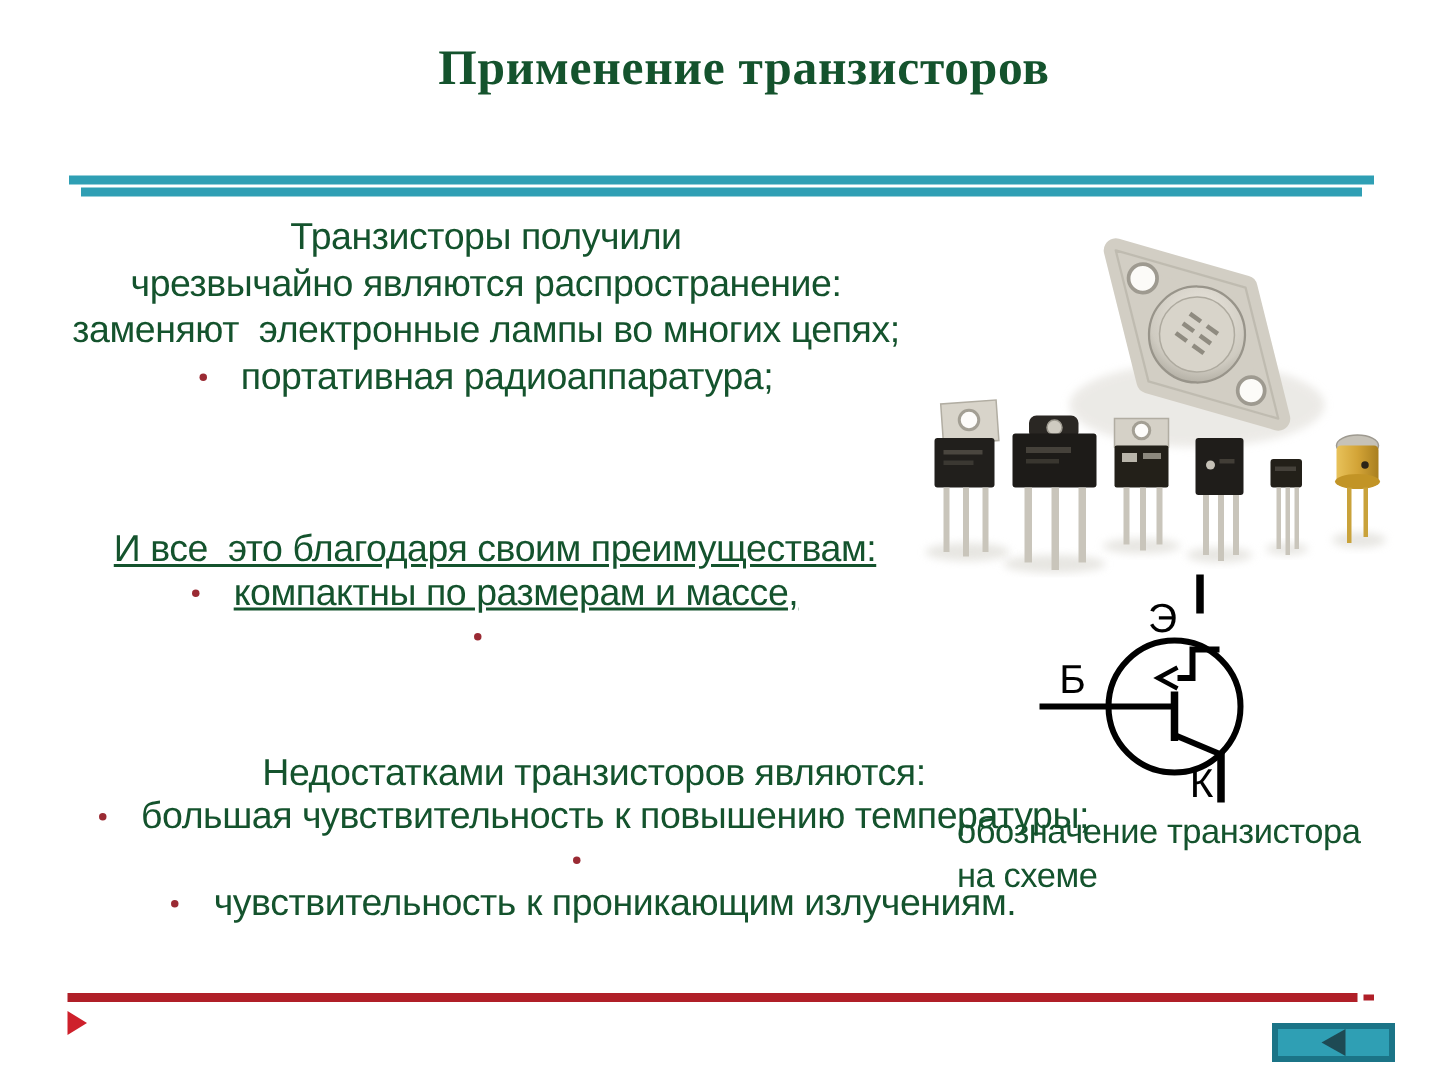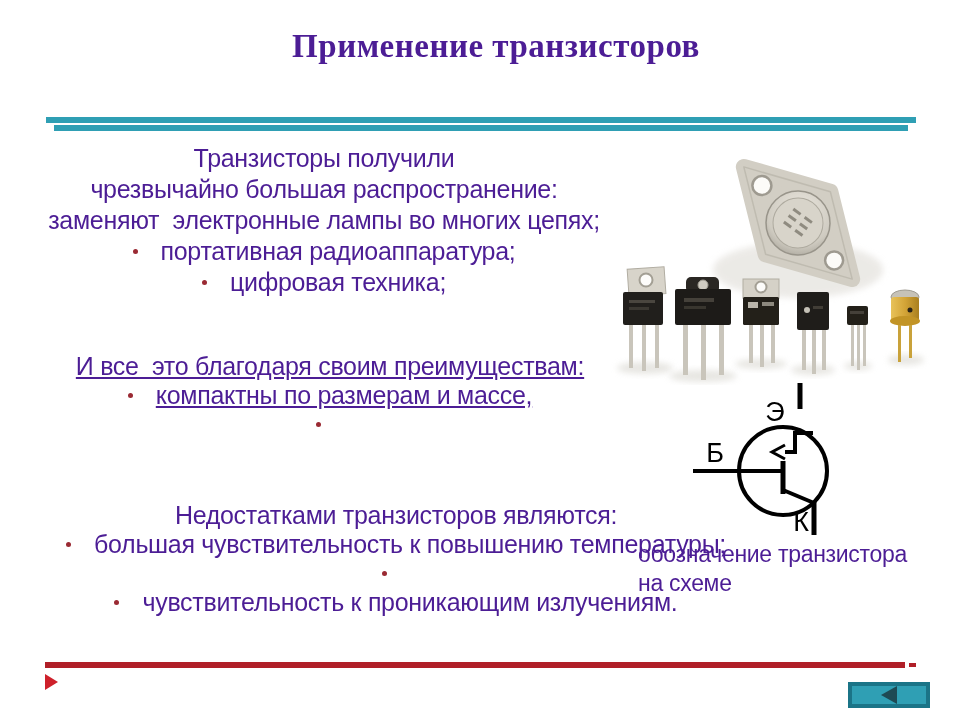--- a/index.html
+++ b/index.html
@@ -1,18 +1,18 @@
 <!DOCTYPE html>
 <html><head>
 <meta charset="utf-8">
 <style>
   html,body{margin:0;padding:0;background:#888;}
   .slide{
     position:relative;width:960px;height:720px;background:#ffffff;
-    overflow:hidden;font-family:"Liberation Sans",sans-serif;color:#4c1d95;
+    overflow:hidden;font-family:"Liberation Sans",sans-serif;color:#14532d;
   }
   .title{
     position:absolute;left:32px;top:26px;width:928px;text-align:center;
     font-family:"Liberation Serif",serif;font-weight:bold;font-size:33px;line-height:40px;
     letter-spacing:0.5px;
   }
   .rule{position:absolute;background:#2F9FB4;}
   .rule1{left:46px;top:117px;width:870px;height:6px;}
   .rule2{left:54px;top:125px;width:854px;height:6px;}
 
@@ -63,32 +63,28 @@
   <div class="title">Применение транзисторов</div>
 
   <div class="rule rule1"></div>
   <div class="rule rule2"></div>
 
   <div class="tblock block1">
     <div class="tline">
         <span class="txt">Транзисторы получили</span>
       </div>
     <div class="tline">
-        <span class="txt">чрезвычайно большая распространение:</span>
+        <span class="txt">чрезвычайно являются распространение:</span>
       </div>
     <div class="tline">
         <span class="txt">заменяют  электронные лампы во многих цепях;</span>
       </div>
     <div class="tline">
         <span class="bullet"></span>
         <span class="txt">портативная радиоаппаратура;</span>
-      </div>
-    <div class="tline">
-        <span class="bullet"></span>
-        <span class="txt">цифровая техника;</span>
       </div>
   </div>
 
   <div class="tblock block2">
     <div class="tline">
         <span class="txt">И все  это благодаря своим преимуществам:</span>
       </div>
     <div class="tline">
         <span class="bullet"></span>
         <span class="txt">компактны по размерам и массе,</span>

